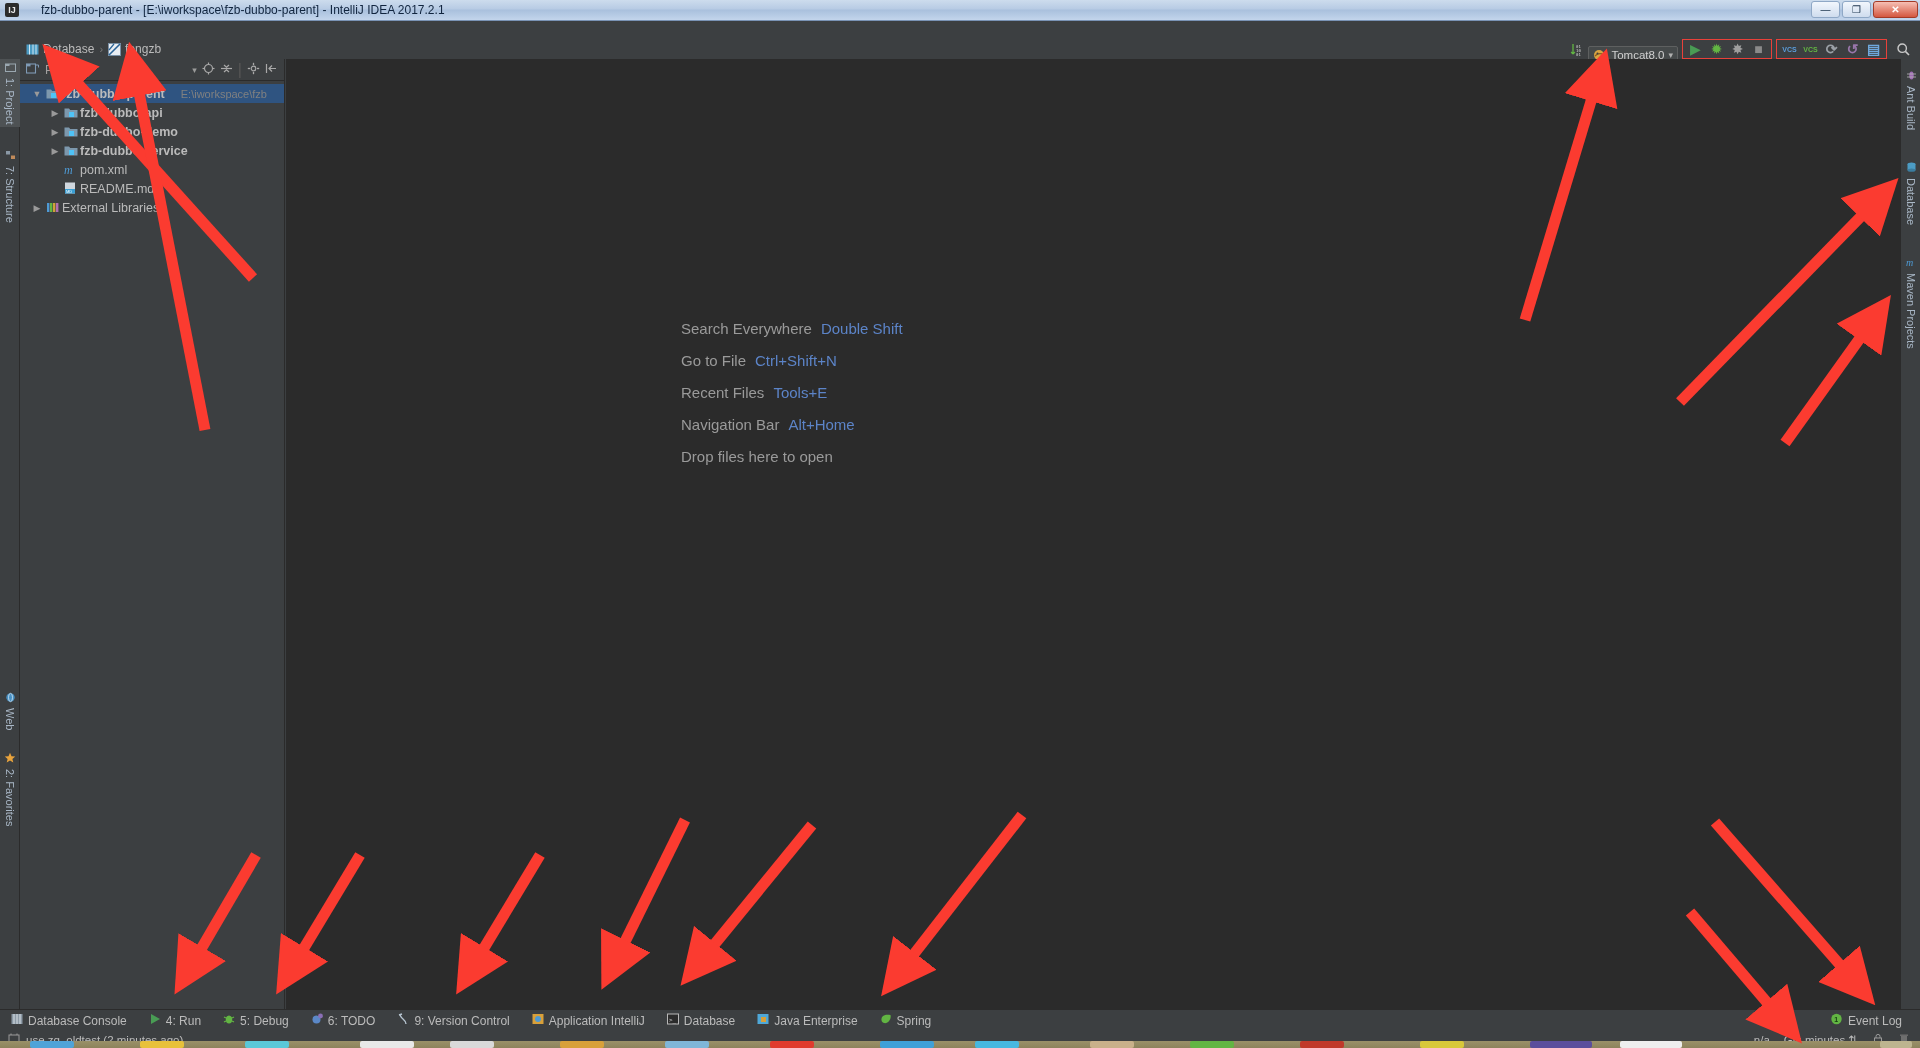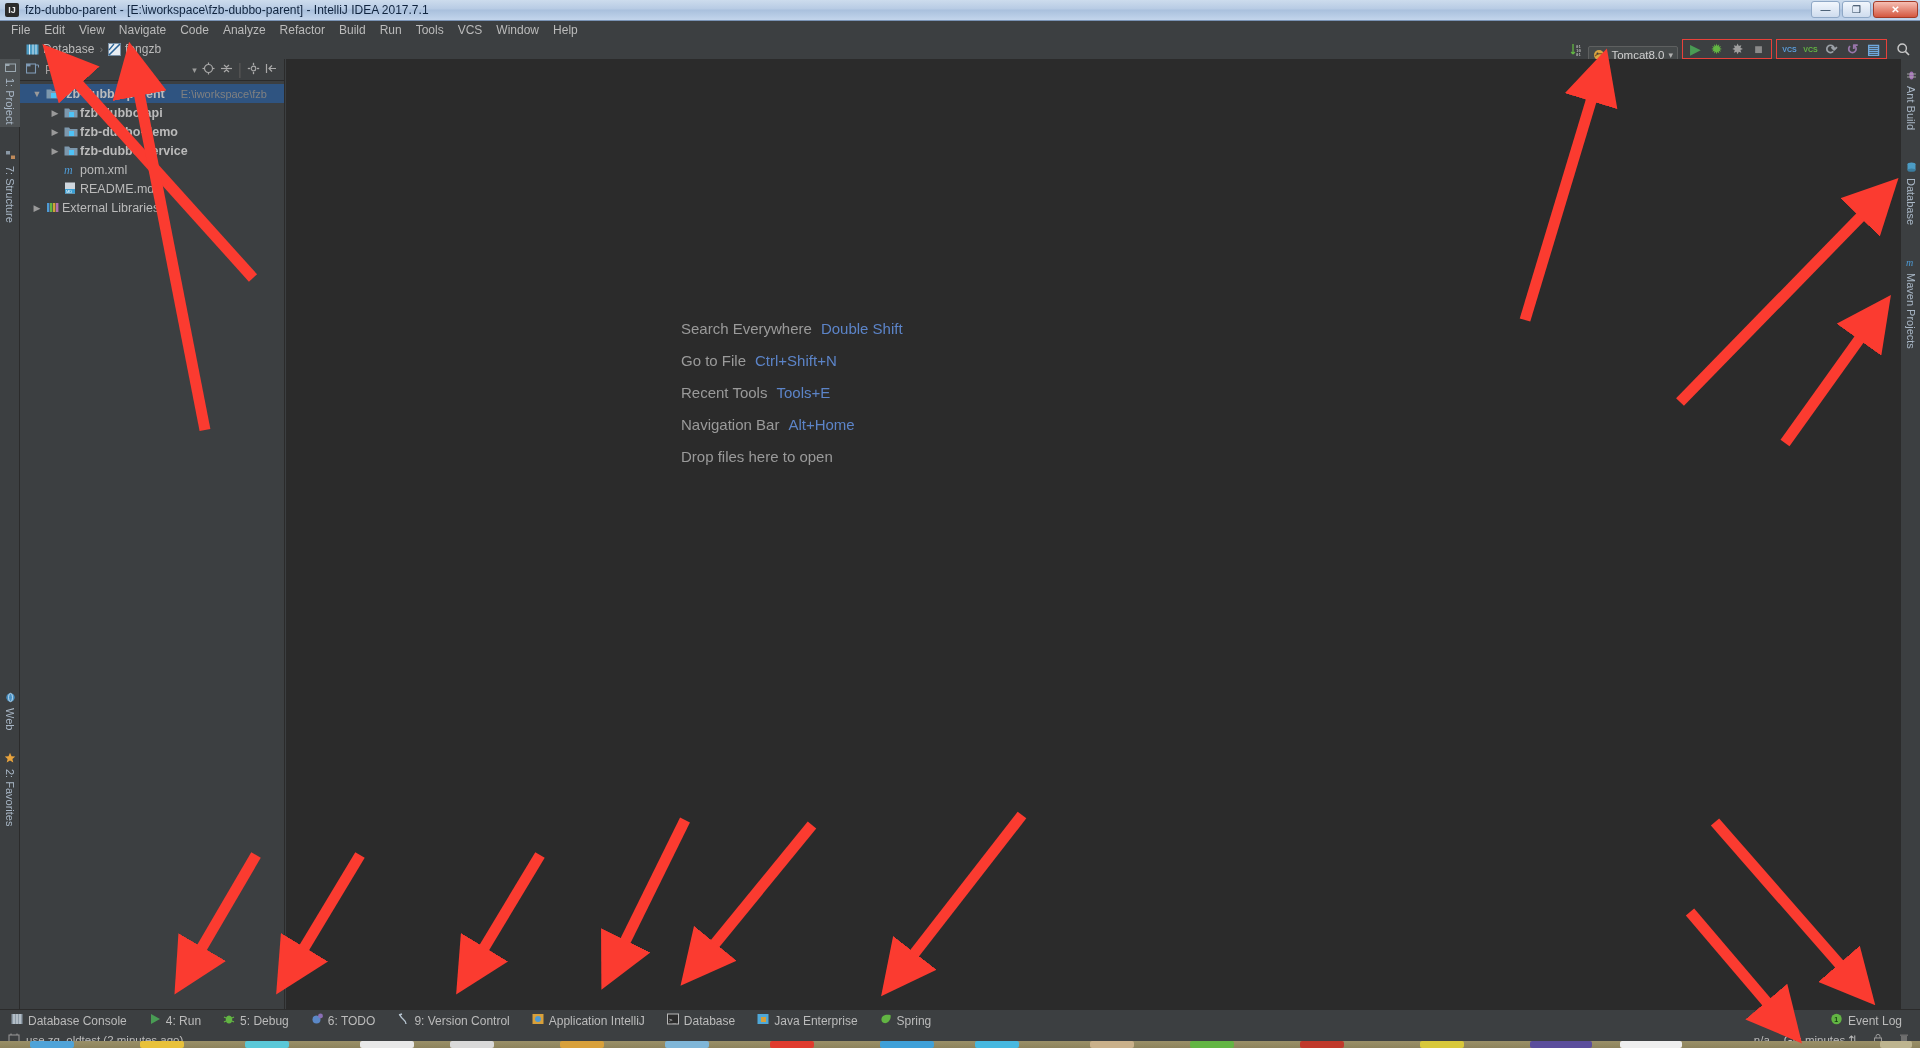--- a/index.html
+++ b/index.html
@@ -10,21 +10,21 @@
     font-family: "Liberation Sans", sans-serif;
     -webkit-font-smoothing: antialiased;
   }
   #app { position: relative; width: 1920px; height: 1048px; }
 
   
   .titlebar {
     position: absolute; left: 0; top: 0; width: 1920px; height: 21px;
     background: linear-gradient(to bottom, #cddced 0%, #b7cbe4 45%, #a9c0dd 50%, #c3d5ec 100%);
     border-bottom: 1px solid #7a93b5;
-    display: flex; align-items: center;
+    display: flex; align-items: center; gap: 16px;
   }
   .tb-icon {
     width: 14px; height: 14px; margin-left: 5px; margin-right: 6px;
     background: #2b2b2b; color: #e8e8e8; font-size: 9px; font-weight: bold;
     display: flex; align-items: center; justify-content: center;
     border-radius: 2px;
   }
   .tb-title { font-size: 12px; color: #10243e; white-space: nowrap; }
   .win-btns { position: absolute; right: 2px; top: 1px; display: flex; gap: 2px; }
   .win-btn {
@@ -157,43 +157,28 @@
   
   .arrows { position: absolute; left: 0; top: 0; width: 1920px; height: 1048px; pointer-events: none; }
 </style>
 </head>
 <body>
 
 <div id="app">
 
   <div class="titlebar">
     <div class="tb-icon">IJ</div>
-    <div class="tb-title">fzb-dubbo-parent - [E:\iworkspace\fzb-dubbo-parent] - IntelliJ IDEA 2017.7.1</div>
+    <div class="tb-title">fzb-dubbo-parent - [E:\iworkspace\fzb-dubbo-parent] - IntelliJ IDEA 2017.2.1</div>
     <div class="win-btns">
       <div class="win-btn">—</div>
       <div class="win-btn">❐</div>
       <div class="win-btn close">✕</div>
     </div>
   </div>
 
-  <div class="menubar" id="menubar">
-      <div class="menu-item">File</div>
-      <div class="menu-item">Edit</div>
-      <div class="menu-item">View</div>
-      <div class="menu-item">Navigate</div>
-      <div class="menu-item">Code</div>
-      <div class="menu-item">Analyze</div>
-      <div class="menu-item">Refactor</div>
-      <div class="menu-item">Build</div>
-      <div class="menu-item">Run</div>
-      <div class="menu-item">Tools</div>
-      <div class="menu-item">VCS</div>
-      <div class="menu-item">Window</div>
-      <div class="menu-item">Help</div>
-    </div>
 
   <div class="navrow">
     <div style="display:flex;align-items:center;padding-left:22px;" id="crumbs">
         <div class="crumb">
           <span class="ic">
             <svg width="13" height="13" viewBox="0 0 13 13">
               <rect x="0.5" y="1.5" width="12" height="10" fill="#4c9cc4"></rect>
               <g stroke="#dff0fa" stroke-width="0.9">
                 <line x1="3.5" y1="1.5" x2="3.5" y2="11.5"></line>
                 <line x1="7" y1="1.5" x2="7" y2="11.5"></line>
@@ -477,21 +462,21 @@
     <div class="hints" id="hints">
         <div class="hintrow">
           <span>Search Everywhere</span>
           <span class="kb">Double Shift</span>
         </div>
         <div class="hintrow">
           <span>Go to File</span>
           <span class="kb">Ctrl+Shift+N</span>
         </div>
         <div class="hintrow">
-          <span>Recent Tools</span>
+          <span>Recent Files</span>
           <span class="kb">Tools+E</span>
         </div>
         <div class="hintrow">
           <span>Navigation Bar</span>
           <span class="kb">Alt+Home</span>
         </div>
         <div class="hintrow">
           <span>Drop files here to open</span>
         </div>
       </div>

